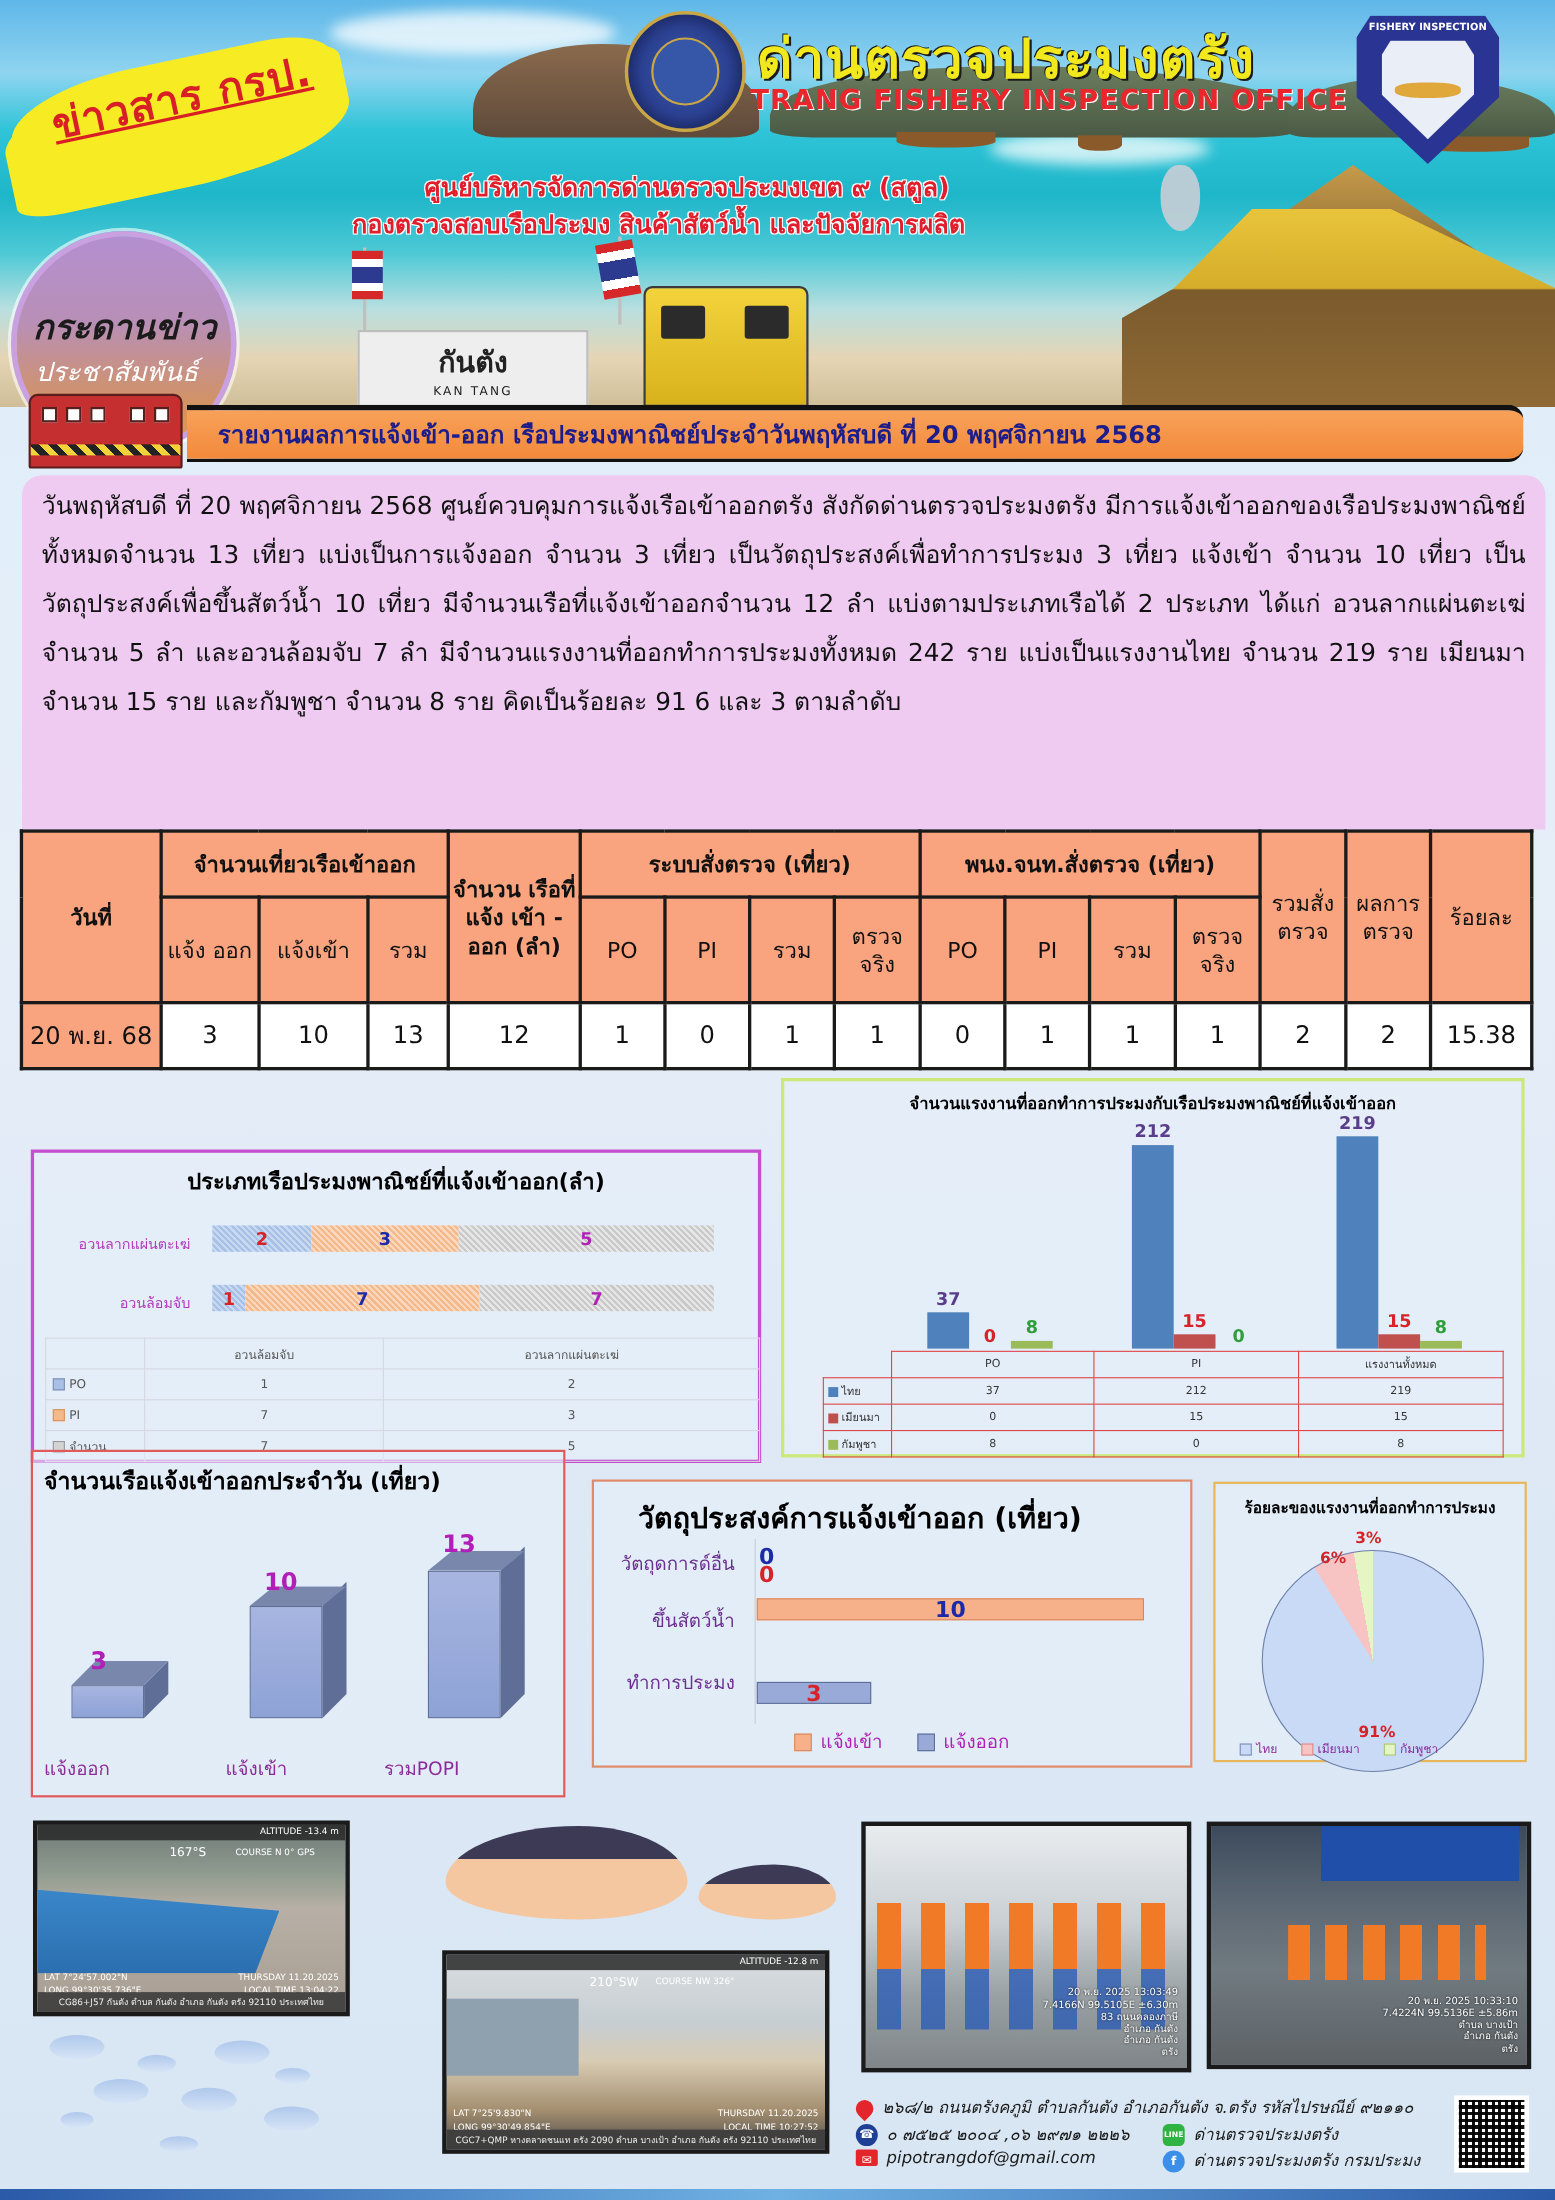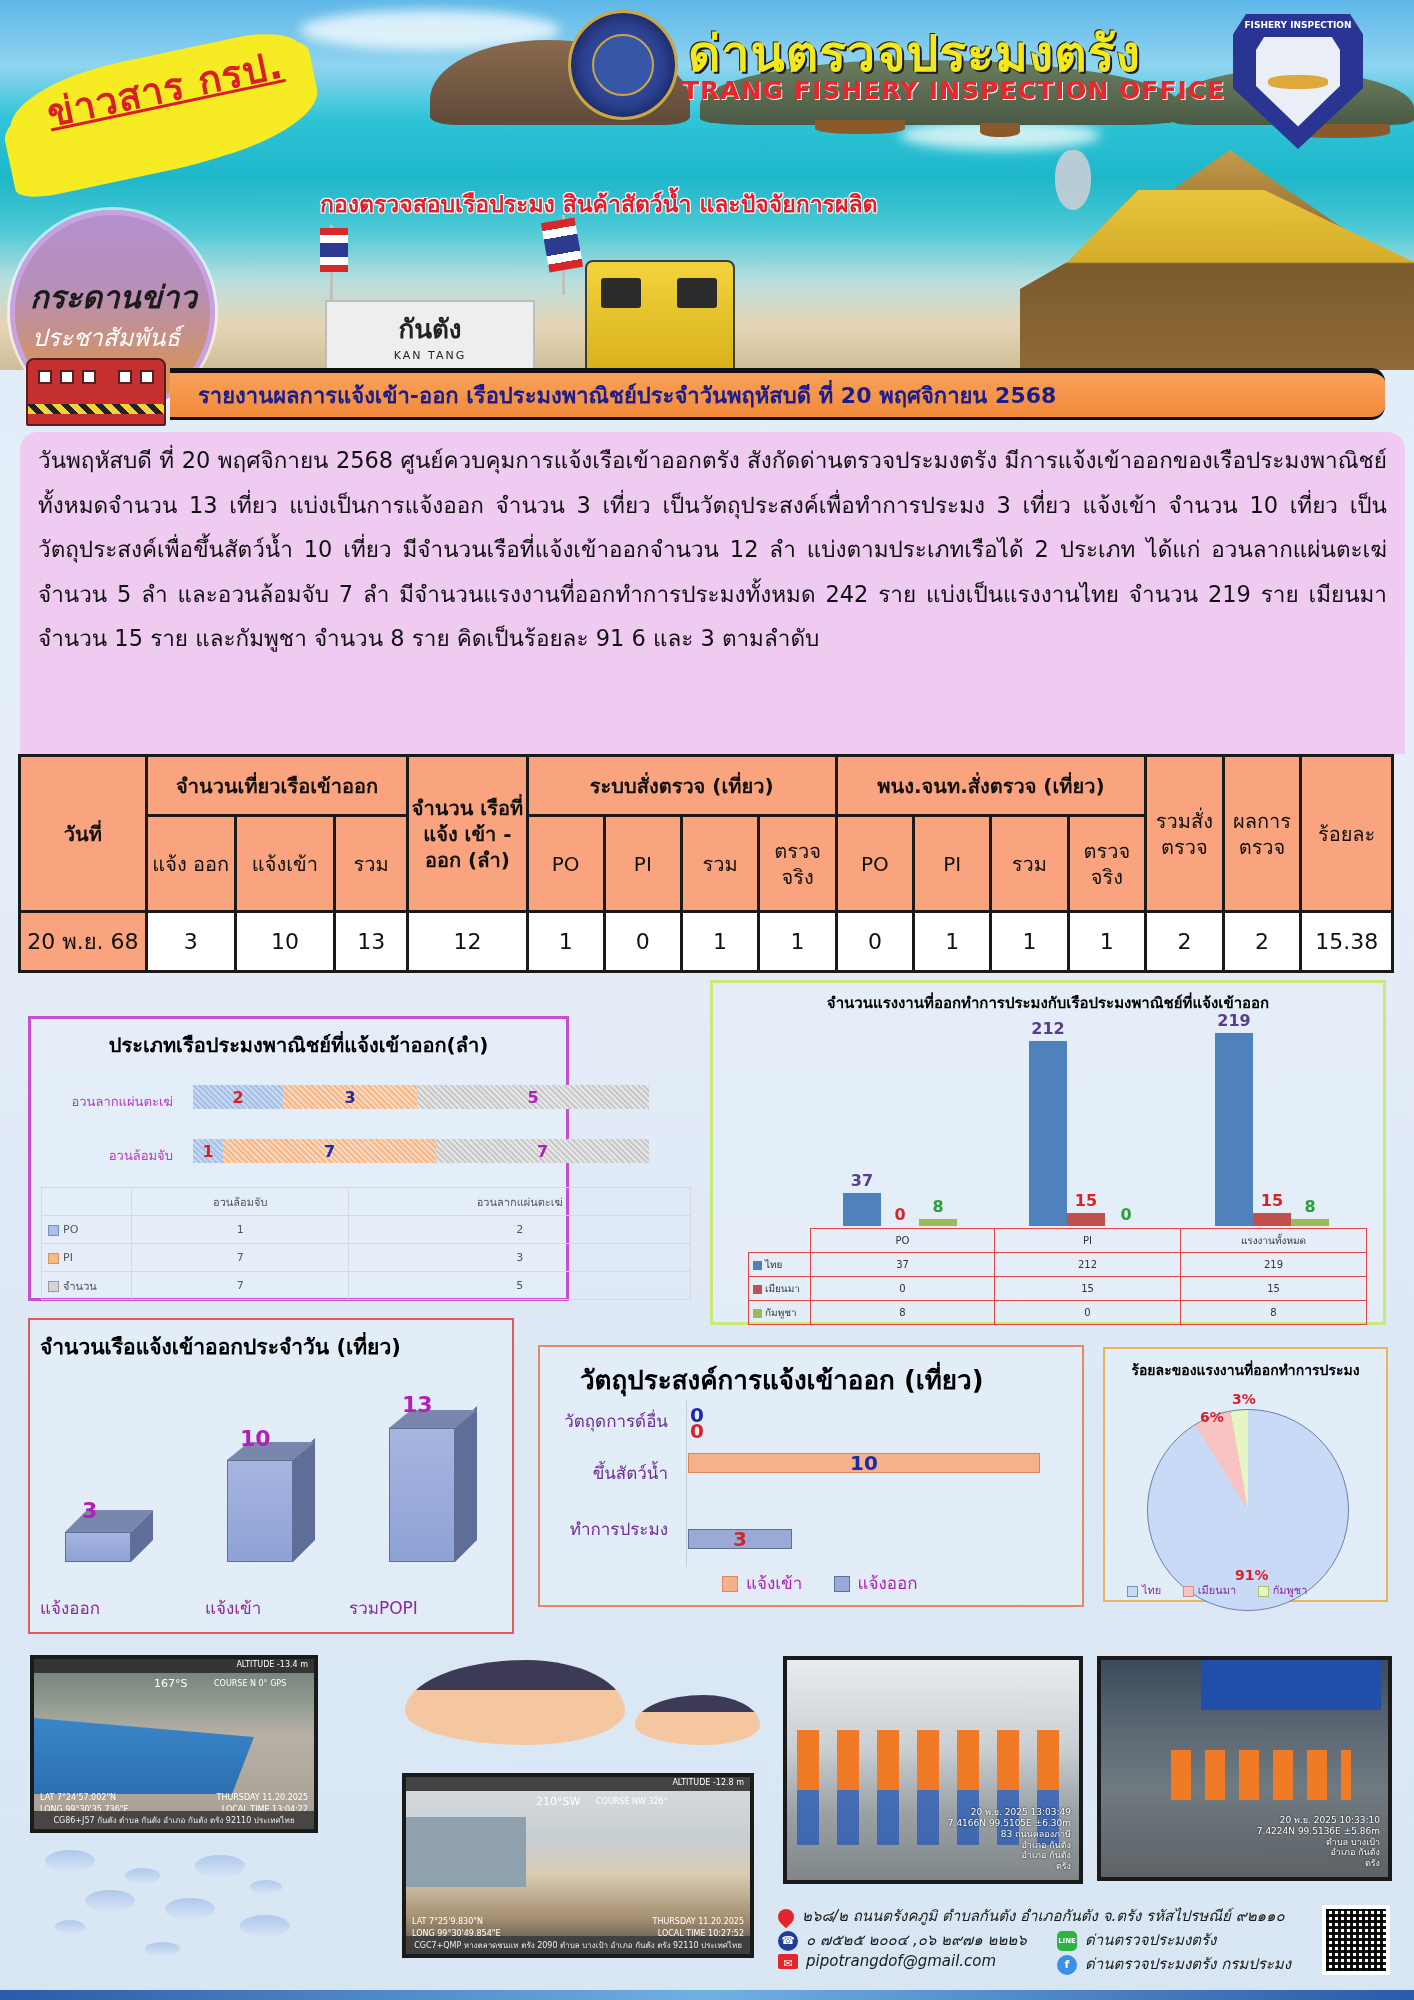--- a/index.html
+++ b/index.html
@@ -112,21 +112,21 @@
   .data-table th { background: #f9a47f; font-size: 20px; line-height: 1.3; }
   .data-table th.grp { font-weight: bold; font-size: 20px; }
   .data-table td { background: #ffffff; font-size: 22px; height: 60px; }
   .data-table td.date { background: #f9a47f; }
 
   
   .panel { position: absolute; background: rgba(232,240,250,0.55); }
   .panel-title { position: absolute; font-weight: bold; color: #000000; white-space: nowrap; }
 
   
-  .vt { left: 28px; top: 1016px; width: 541px; height: 285px; border: 3px solid #c64fcf; padding-left: 10px; }
+  .vt { left: 28px; top: 1045px; width: 664px; height: 285px; border: 3px solid #c64fcf; padding-left: 10px; }
   .vt-bar-label { position:absolute; font-size: 13px; color:#b23bbd; white-space:nowrap; text-align:right; }
   .vt-bar { position:absolute; height: 24px; display:flex; }
   .vt-seg { height: 100%; display:flex; align-items:center; justify-content:center; font-weight:bold; font-size: 16px; }
   .vt-seg.po { background: repeating-linear-gradient(45deg,#a8c0e6 0 2px,#c7d8f1 2px 4px); }
   .vt-seg.pi { background: repeating-linear-gradient(45deg,#f4b98a 0 2px,#fbd8bd 2px 4px); }
   .vt-seg.cnt { background: repeating-linear-gradient(45deg,#c9c9c9 0 2px,#e6e6e6 2px 4px); }
   .vt-table { position:absolute; left: 10px; top: 168px; width: 650px; border-collapse: collapse; font-size: 11px; color:#555; }
   .vt-table td, .vt-table th { border: 1px solid #d5d8e0; height: 28px; text-align:center; font-weight:normal; }
   .vt-table .lg { text-align:left; padding-left: 6px; width: 90px; }
   .sw { display:inline-block; width: 11px; height: 11px; margin-right: 4px; vertical-align: middle; border: 1px solid #7a8fb5; }
@@ -201,20 +201,21 @@
     </div>
   <div class="title-th">ด่านตรวจประมงตรัง</div>
   <div class="title-en">TRANG FISHERY INSPECTION OFFICE</div>
   <div class="logo-right">
     <div class="shield-inner">
         <div class="wing"></div>
       </div>
   </div>
   <div class="logo-right-text">FISHERY INSPECTION</div>
 
+  <div class="sub1">ศูนย์บริหารจัดการด่านตรวจประมงเขต ๙ (สตูล)</div>
   <div class="sub2">กองตรวจสอบเรือประมง สินค้าสัตว์น้ำ และปัจจัยการผลิต</div>
   <div class="dugong"></div>
 
   <div class="flag-pole" style="left:330px;top:225px;height:80px;"></div>
   <div class="flag" style="left:320px;top:228px;"></div>
   <div class="flag-pole" style="left:562px;top:215px;height:80px;"></div>
   <div class="flag" style="left:545px;top:220px;width:34px;height:50px;transform:rotate(-10deg);"></div>
 
   <div class="sign">
     <div class="t1">กันตัง</div>

